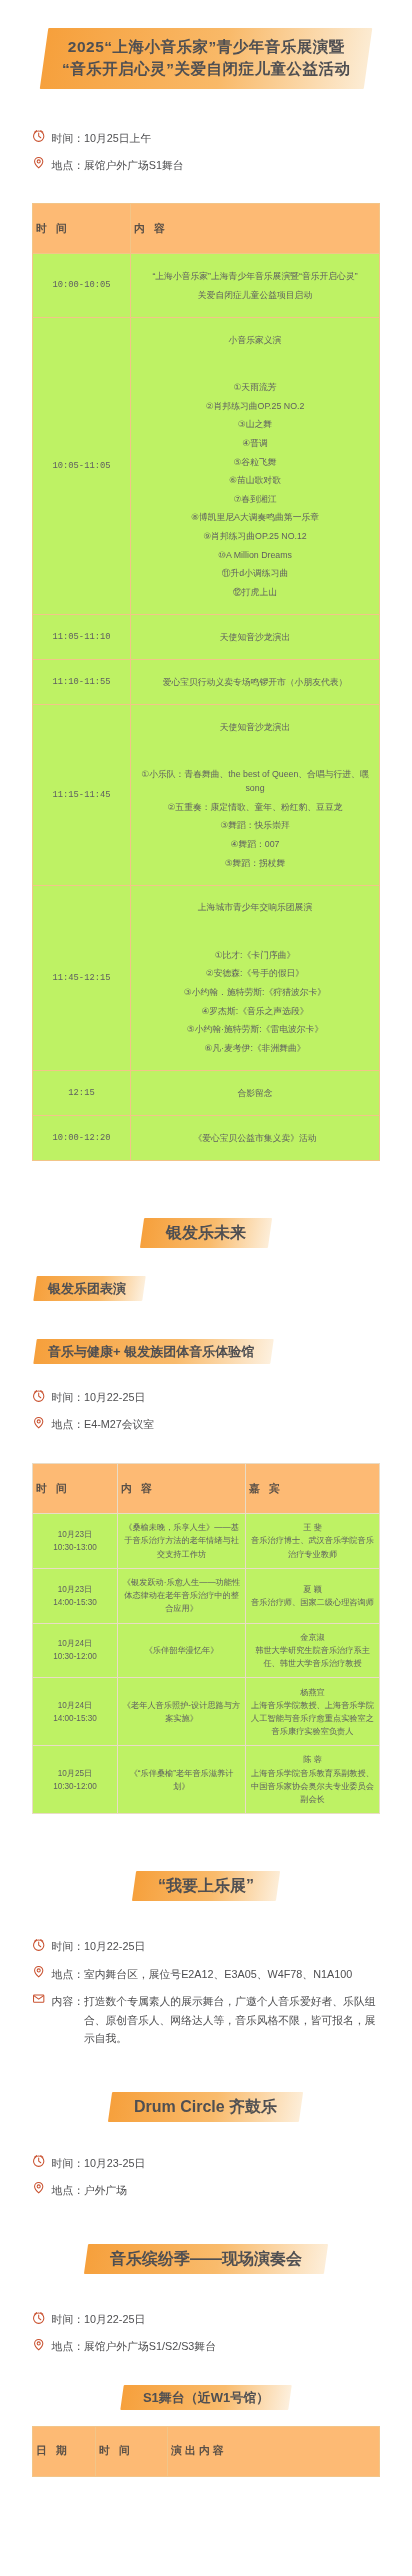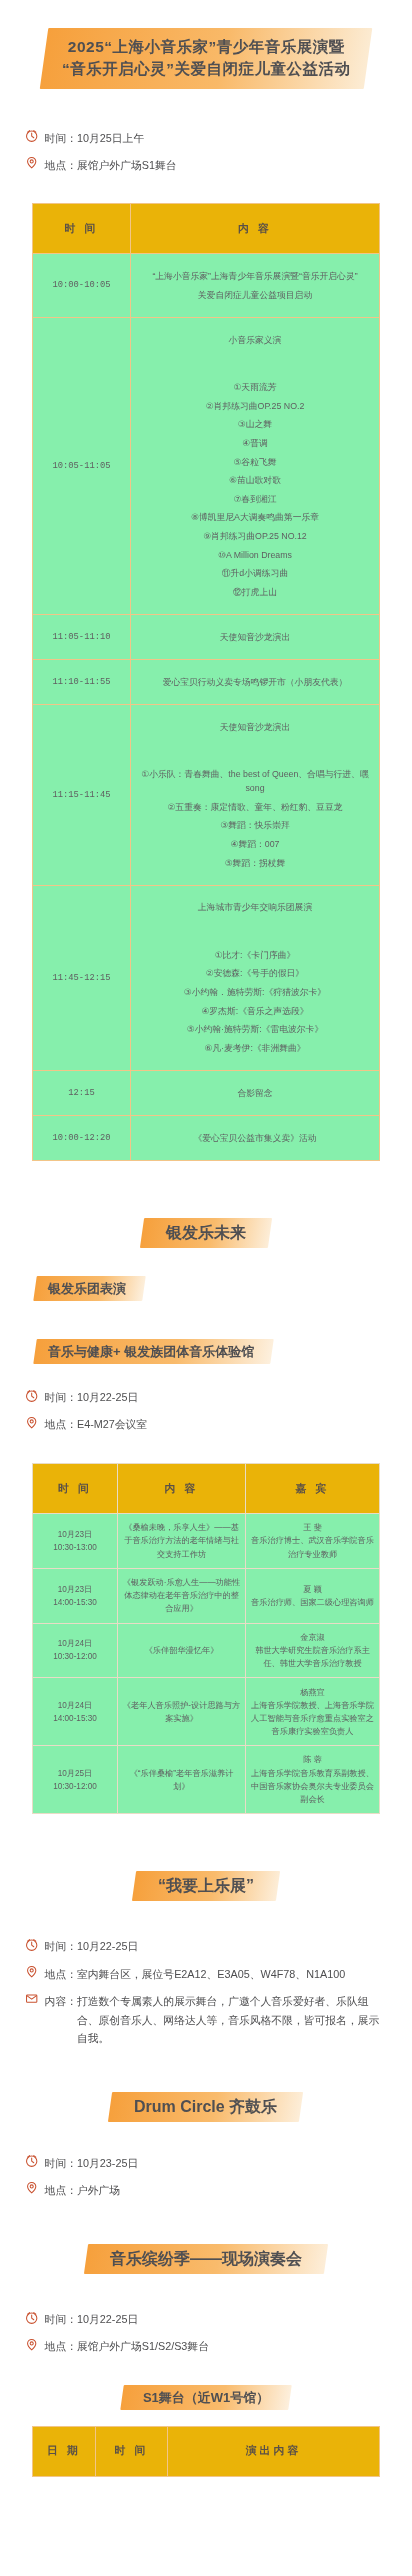--- a/index.html
+++ b/index.html
@@ -38,39 +38,39 @@
   }
   .sub-banner .inner{transform:skewX(8deg); font-size:13px; font-weight:bold; color:#4f4f52; white-space:nowrap;}
   .mid-banner{
     display:inline-block; padding:3.6px 20.6px;
     background:linear-gradient(93deg,#f6a03c 0%,#f9bb6c 60%,#fdf0de 100%);
     transform:skewX(-8deg); border-radius:1px;
   }
   .mid-banner .inner{transform:skewX(8deg); font-size:13px; font-weight:bold; color:#4f4f52; white-space:nowrap;}
 
   
-  .meta{margin:0 25px;}
+  .meta{margin:0 32px;}
   .meta-row{display:flex; align-items:flex-start; margin:8.2px 0; font-size:10.8px; color:#4e4e50;}
   .meta-row .micon{flex:0 0 13.4px; margin-right:6.2px; margin-top:0.5px;}
   .meta-row .mtext{line-height:1.75;}
 
   
   table.sched{
     width:348px; margin:0 32px; border-collapse:collapse; table-layout:fixed;
     background:#ffffff;
   }
   table.sched th{
-    background:#eab308; color:#5a5047; font-weight:bold;
-    font-size:10.8px; letter-spacing:3.1px; padding:17.5px 3.1px; text-align:center;
+    background:#fdba74; color:#5a5047; font-weight:bold;
+    font-size:10.8px; letter-spacing:3.1px; padding:17.5px 3.1px; text-align:left;
   }
   table.sched td{
     text-align:center; vertical-align:middle;
     font-size:8.8px; color:#5f5f61; line-height:1.6;
     padding:10.3px 5.2px;
-    background:#86efac;
+    background:#bef264;
   }
   table.t-orange, table.t-orange th, table.t-orange td{border:0.5px solid #f2c588;}
   table.t-tan, table.t-tan th, table.t-tan td{border:0.5px solid #e9dcc6;}
   table.t-tan td{font-size:8.2px; padding:7.2px 4.1px;}
   .cline{margin:4.6px 0;}
   .cline:empty{height:24px;}
   .time-cell{white-space:nowrap;font-family:Liberation Mono, monospace;} .gap30{height:15.5px;} .gap40{height:20.6px;} .gap45{height:23px;}
   .gap55{height:28px;} .gap60{height:31px;} .gap70{height:36px;} .gap110{height:57px;}
 </style>
 </head>

